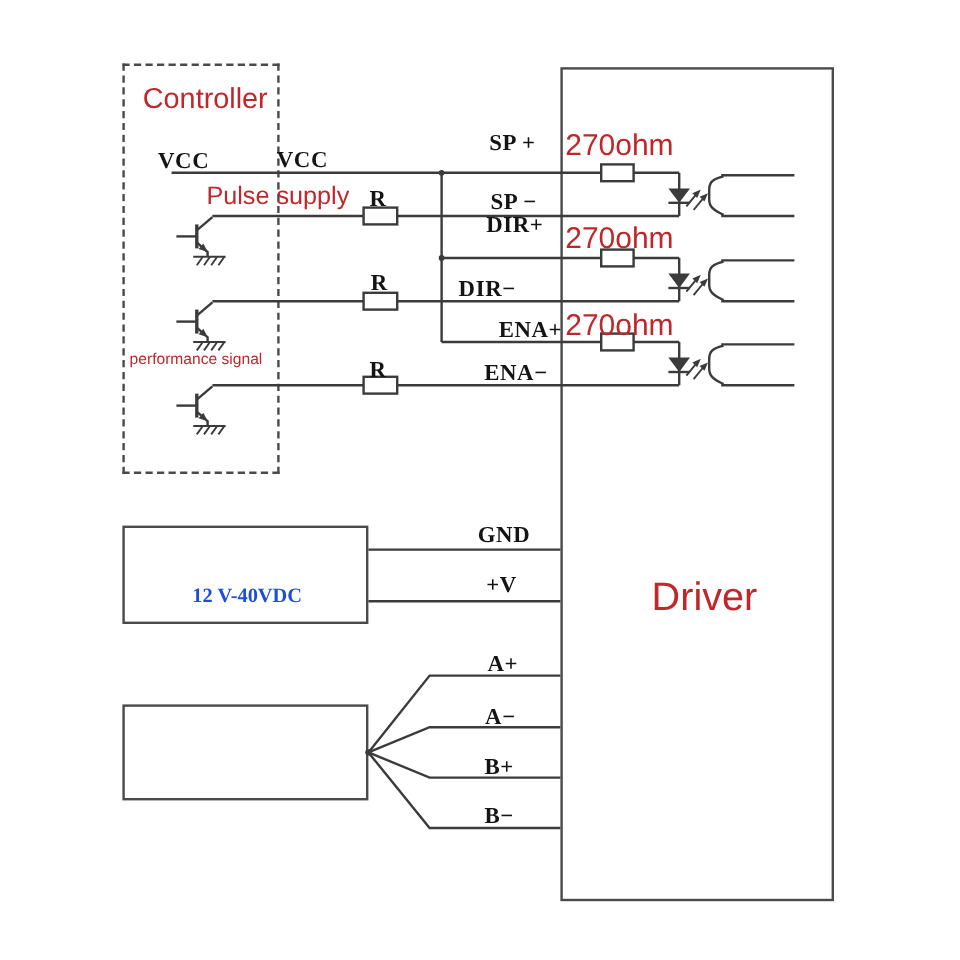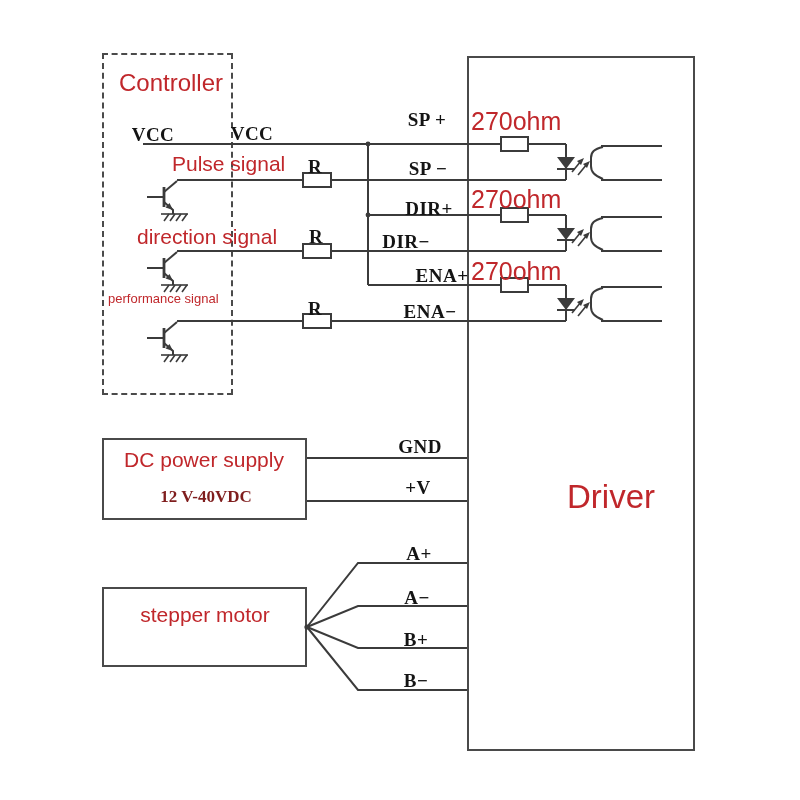--- a/index.html
+++ b/index.html
@@ -19,21 +19,21 @@
   .red-label{position:absolute;color:var(--red,#c0272b);line-height:1.12;white-space:nowrap;}
   .centered{transform:translateX(-50%);}
   .pin{
     position:absolute;transform:translateX(-50%);
     font-family:"Liberation Serif",serif;font-weight:bold;font-size:19px;
     color:#141414;line-height:1;white-space:nowrap;letter-spacing:0.5px;
   }
   .serif-big{
     position:absolute;transform:translateX(-50%);
     font-family:"Liberation Serif",serif;font-weight:bold;
-    color:#7f1d1d;line-height:1;white-space:nowrap;text-align:right;
+    color:#1d4ed8;line-height:1;white-space:nowrap;text-align:right;
   }
 </style>
 </head>
 <body>
 
 <div class="stage">
 
   <div class="box dashed" style="left:102px;top:53px;width:131px;height:342px"></div>
   <div class="box solid" style="left:467px;top:56px;width:228px;height:695px"></div>
   <div class="box solid" style="left:102px;top:438px;width:205px;height:82px"></div>
@@ -153,41 +153,38 @@
     <g>
       <path d="M307 627 L358 563 H467"></path>
       <path d="M307 627 L358 606 H467"></path>
       <path d="M307 627 L358 648 H467"></path>
       <path d="M307 627 L358 690 H467"></path>
       <circle class="fill" cx="307" cy="627" r="2.6"></circle>
     </g>
   </svg>
 
   <div class="red-label" style="left:119px;top:70px;font-size:24px">Controller</div>
-  <div class="red-label" style="left:172px;top:152px;font-size:21px">Pulse signal</div>
-  <div class="red-label" style="left:137px;top:225px;font-size:21px">direction signal</div>
+  <div class="red-label" style="left:172px;top:152px;font-size:21px">Pulse supply</div>
   <div class="red-label" style="left:108px;top:292px;font-size:13px">performance signal</div>
   <div class="red-label" style="left:471px;top:107px;font-size:25px">270ohm</div>
   <div class="red-label" style="left:471px;top:185px;font-size:25px">270ohm</div>
   <div class="red-label" style="left:471px;top:257px;font-size:25px">270ohm</div>
-  <div class="red-label centered" style="left:204px;top:448px;font-size:21px">DC power supply</div>
   <div class="serif-big" style="left:206px;top:488px;font-size:17px">12 V-40VDC</div>
-  <div class="red-label centered" style="left:205px;top:603px;font-size:21px">stepper motor</div>
-  <div class="red-label" style="left:567px;top:479px;font-size:33px">Driver</div>
+  <div class="red-label" style="left:543px;top:479px;font-size:33px">Driver</div>
 
   <div class="pin" style="left:153px;top:125px">VCC</div>
   <div class="pin" style="left:252px;top:124px">VCC</div>
 
   <div class="pin" style="left:315px;top:157px">R</div>
   <div class="pin" style="left:316px;top:227px">R</div>
   <div class="pin" style="left:315px;top:299px">R</div>
 
   <div class="pin" style="left:427px;top:110px">SP +</div>
   <div class="pin" style="left:428px;top:159px">SP −</div>
-  <div class="pin" style="left:429px;top:199px">DIR+</div>
+  <div class="pin" style="left:429px;top:178px">DIR+</div>
   <div class="pin" style="left:406px;top:232px">DIR−</div>
   <div class="pin" style="left:442px;top:266px">ENA+</div>
   <div class="pin" style="left:430px;top:302px">ENA−</div>
 
   <div class="pin" style="left:420px;top:437px">GND</div>
   <div class="pin" style="left:418px;top:478px">+V</div>
 
   <div class="pin" style="left:419px;top:544px">A+</div>
   <div class="pin" style="left:417px;top:588px">A−</div>
   <div class="pin" style="left:416px;top:630px">B+</div>

